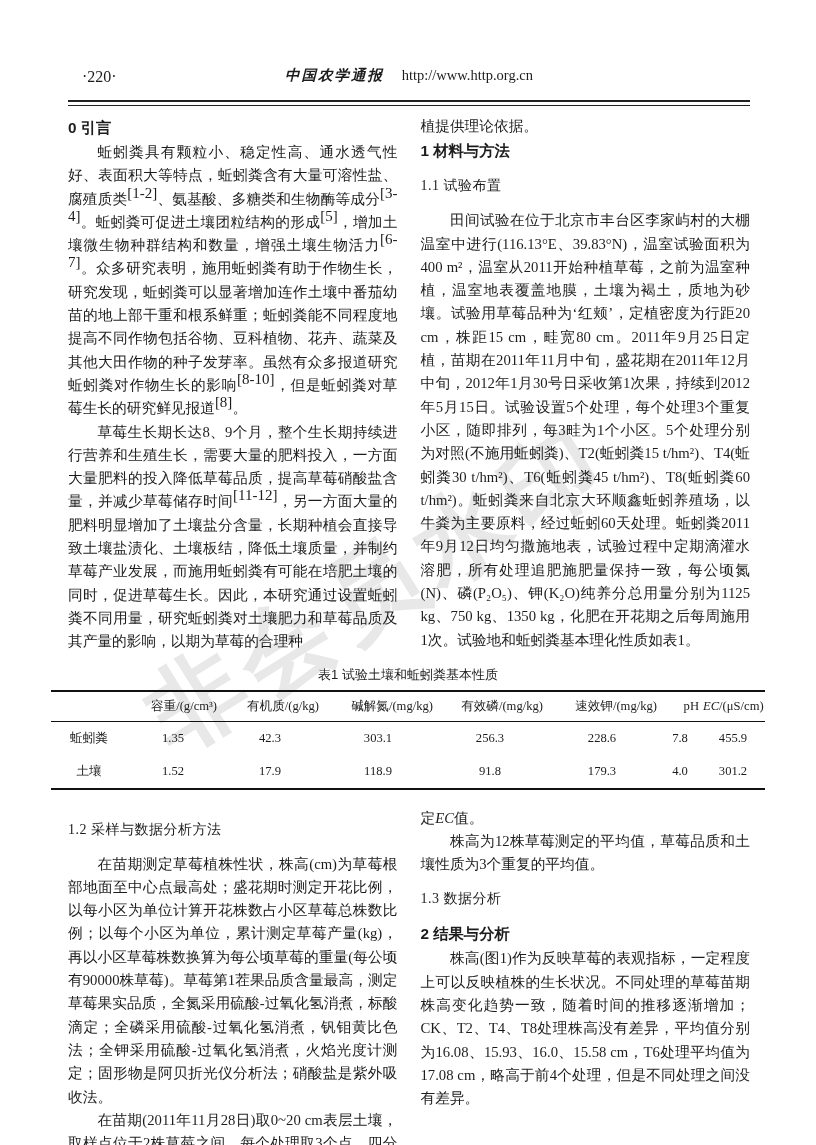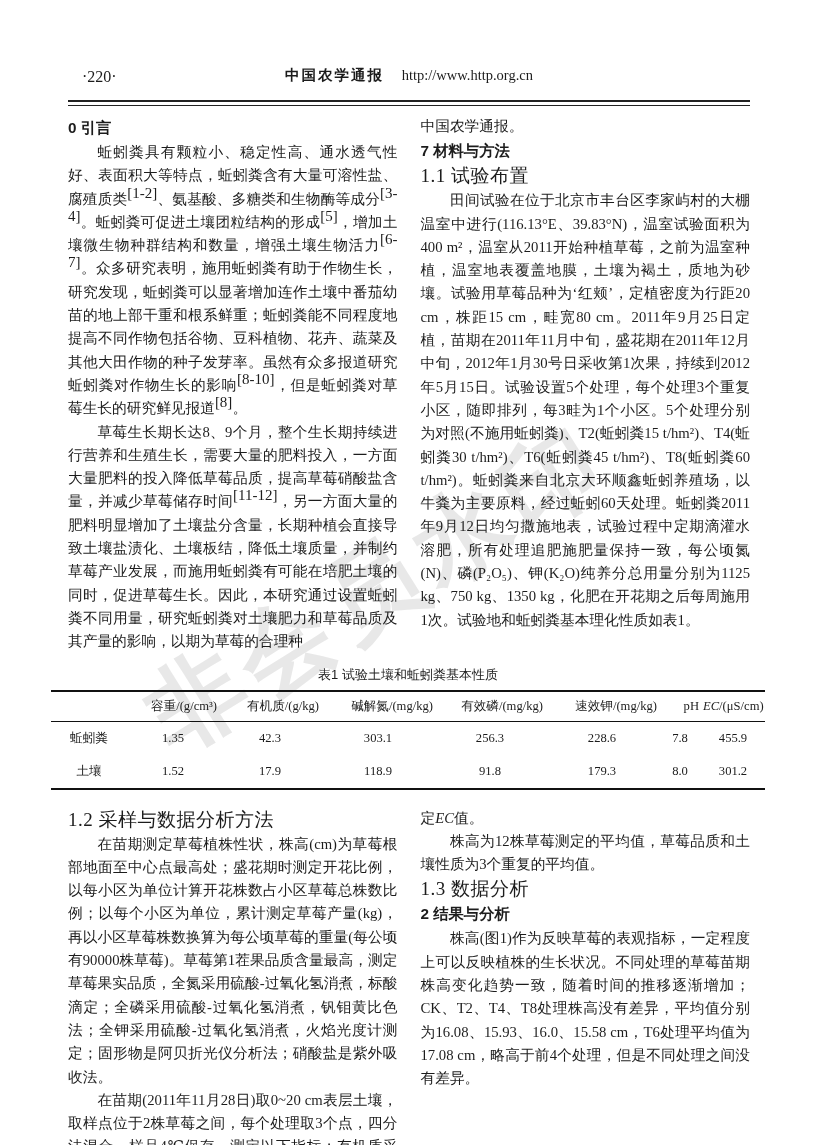--- a/index.html
+++ b/index.html
@@ -20,34 +20,34 @@
     color:#c9c9c9;opacity:.42;z-index:0;
     font-family:"Liberation Serif",serif;user-select:none;pointer-events:none;
   }
   
   .content{position:relative;z-index:1;}
   .pg-header{
     position:relative;height:28px;margin:64px 66px 0 68px;
   }
   .pg-no{position:absolute;left:14px;top:4px;font-size:16px;}
   .pg-center{position:absolute;left:0;right:0;top:2px;text-align:center;font-size:14.5px;}
-  .jname{font-weight:bold;letter-spacing:2px;margin-right:14px;margin-top:28px;}
+  .jname{font-weight:bold;font-style:italic;letter-spacing:2px;margin-right:14px;margin-top:28px;}
   .jurl{font-style:normal;}
   .dbl-rule{
     margin:8px 66px 0 68px;height:3px;
     border-top:2.2px solid #222;border-bottom:1.3px solid #222;
   }
   
   .cols{display:flex;gap:23px;padding:9px 66px 0 68px;}
   .col{width:330px;font-size:14.7px;line-height:23.3px;text-align:justify;}
   .col p{margin:0;text-indent:2em;}
   .col p.noindent{text-indent:0;}
   .h1{font-family:"Liberation Sans","DejaVu Sans",sans-serif;font-weight:bold;
       font-size:15.3px;line-height:24px;margin:1px 0;}
-  .sub{font-size:19px;line-height:24px;margin:1px 0;letter-spacing:.5px;}
+  .sub{font-size:14px;line-height:24px;margin:11px 0;letter-spacing:.5px;}
   sup{font-size:15px;line-height:0;vertical-align:super;}
   .cols.top{min-height:450px;}
   
   .tbl-caption{
     text-align:center;font-weight:normal;font-size:13px;
     font-family:"Liberation Sans","DejaVu Sans",sans-serif;
     margin:12px 0 6px 0;
   }
   table.three-line{
     width:682px;margin:0 auto;border-collapse:collapse;
@@ -85,22 +85,22 @@
     </div>
     <div class="dbl-rule"></div>
 
     <div class="cols top">
       <div class="col">
         <div class="h1">0 引言</div>
         <p>蚯蚓粪具有颗粒小、稳定性高、通水透气性好、表面积大等特点，蚯蚓粪含有大量可溶性盐、腐殖质类<sup>[1-2]</sup>、氨基酸、多糖类和生物酶等成分<sup>[3-4]</sup>。蚯蚓粪可促进土壤团粒结构的形成<sup>[5]</sup>，增加土壤微生物种群结构和数量，增强土壤生物活力<sup>[6-7]</sup>。众多研究表明，施用蚯蚓粪有助于作物生长，研究发现，蚯蚓粪可以显著增加连作土壤中番茄幼苗的地上部干重和根系鲜重；蚯蚓粪能不同程度地提高不同作物包括谷物、豆科植物、花卉、蔬菜及其他大田作物的种子发芽率。虽然有众多报道研究蚯蚓粪对作物生长的影响<sup>[8-10]</sup>，但是蚯蚓粪对草莓生长的研究鲜见报道<sup>[8]</sup>。</p>
         <p>草莓生长期长达8、9个月，整个生长期持续进行营养和生殖生长，需要大量的肥料投入，一方面大量肥料的投入降低草莓品质，提高草莓硝酸盐含量，并减少草莓储存时间<sup>[11-12]</sup>，另一方面大量的肥料明显增加了土壤盐分含量，长期种植会直接导致土壤盐渍化、土壤板结，降低土壤质量，并制约草莓产业发展，而施用蚯蚓粪有可能在培肥土壤的同时，促进草莓生长。因此，本研究通过设置蚯蚓粪不同用量，研究蚯蚓粪对土壤肥力和草莓品质及其产量的影响，以期为草莓的合理种</p>
       </div>
       <div class="col">
-        <p class="noindent">中国农学通报。</p>
-        <div class="h1">7 材料与方法</div>
+        <p class="noindent">植提供理论依据。</p>
+        <div class="h1">1 材料与方法</div>
         <div class="sub">1.1 试验布置</div>
         <p>田间试验在位于北京市丰台区李家屿村的大棚温室中进行(116.13°E、39.83°N)，温室试验面积为400 m²，温室从2011开始种植草莓，之前为温室种植，温室地表覆盖地膜，土壤为褐土，质地为砂壤。试验用草莓品种为‘红颊’，定植密度为行距20 cm，株距15 cm，畦宽80 cm。2011年9月25日定植，苗期在2011年11月中旬，盛花期在2011年12月中旬，2012年1月30号日采收第1次果，持续到2012年5月15日。试验设置5个处理，每个处理3个重复小区，随即排列，每3畦为1个小区。5个处理分别为对照(不施用蚯蚓粪)、T2(蚯蚓粪15 t/hm²)、T4(蚯蚓粪30 t/hm²)、T6(蚯蚓粪45 t/hm²)、T8(蚯蚓粪60 t/hm²)。蚯蚓粪来自北京大环顺鑫蚯蚓养殖场，以牛粪为主要原料，经过蚯蚓60天处理。蚯蚓粪2011年9月12日均匀撒施地表，试验过程中定期滴灌水溶肥，所有处理追肥施肥量保持一致，每公顷氮(N)、磷(P₂O₅)、钾(K₂O)纯养分总用量分别为1125 kg、750 kg、1350 kg，化肥在开花期之后每周施用1次。试验地和蚯蚓粪基本理化性质如表1。</p>
       </div>
     </div>
 
     <div class="tbl-caption">表1 试验土壤和蚯蚓粪基本性质</div>
     <table class="three-line">
       <thead>
           <tr>
             <th></th>
@@ -124,21 +124,21 @@
             <td>7.8</td>
             <td>455.9</td>
           </tr>
           <tr>
             <td>土壤</td>
             <td>1.52</td>
             <td>17.9</td>
             <td>118.9</td>
             <td>91.8</td>
             <td>179.3</td>
-            <td>8.0</td>
+            <td>4.0</td>
             <td>301.2</td>
           </tr>
         </tbody>
     </table>
 
     <div class="cols bottom">
       <div class="col">
         <div class="sub">1.2 采样与数据分析方法</div>
         <p>在苗期测定草莓植株性状，株高(cm)为草莓根部地面至中心点最高处；盛花期时测定开花比例，以每小区为单位计算开花株数占小区草莓总株数比例；以每个小区为单位，累计测定草莓产量(kg)，再以小区草莓株数换算为每公顷草莓的重量(每公顷有90000株草莓)。草莓第1茬果品质含量最高，测定草莓果实品质，全氮采用硫酸-过氧化氢消煮，标酸滴定；全磷采用硫酸-过氧化氢消煮，钒钼黄比色法；全钾采用硫酸-过氧化氢消煮，火焰光度计测定；固形物是阿贝折光仪分析法；硝酸盐是紫外吸收法。</p>
         <p>在苗期(2011年11月28日)取0~20 cm表层土壤，取样点位于2株草莓之间，每个处理取3个点，四分法混合，样品4℃保存。测定以下指标：有机质采用外源加热法测定；碱解氮采用扩散法测定；有效磷采用钼锑抗比色法测定；速效钾采用火焰光度计法测定；固液比为1:10，用PB-10PH计测定pH、DJS-C型电导率仪测</p>

